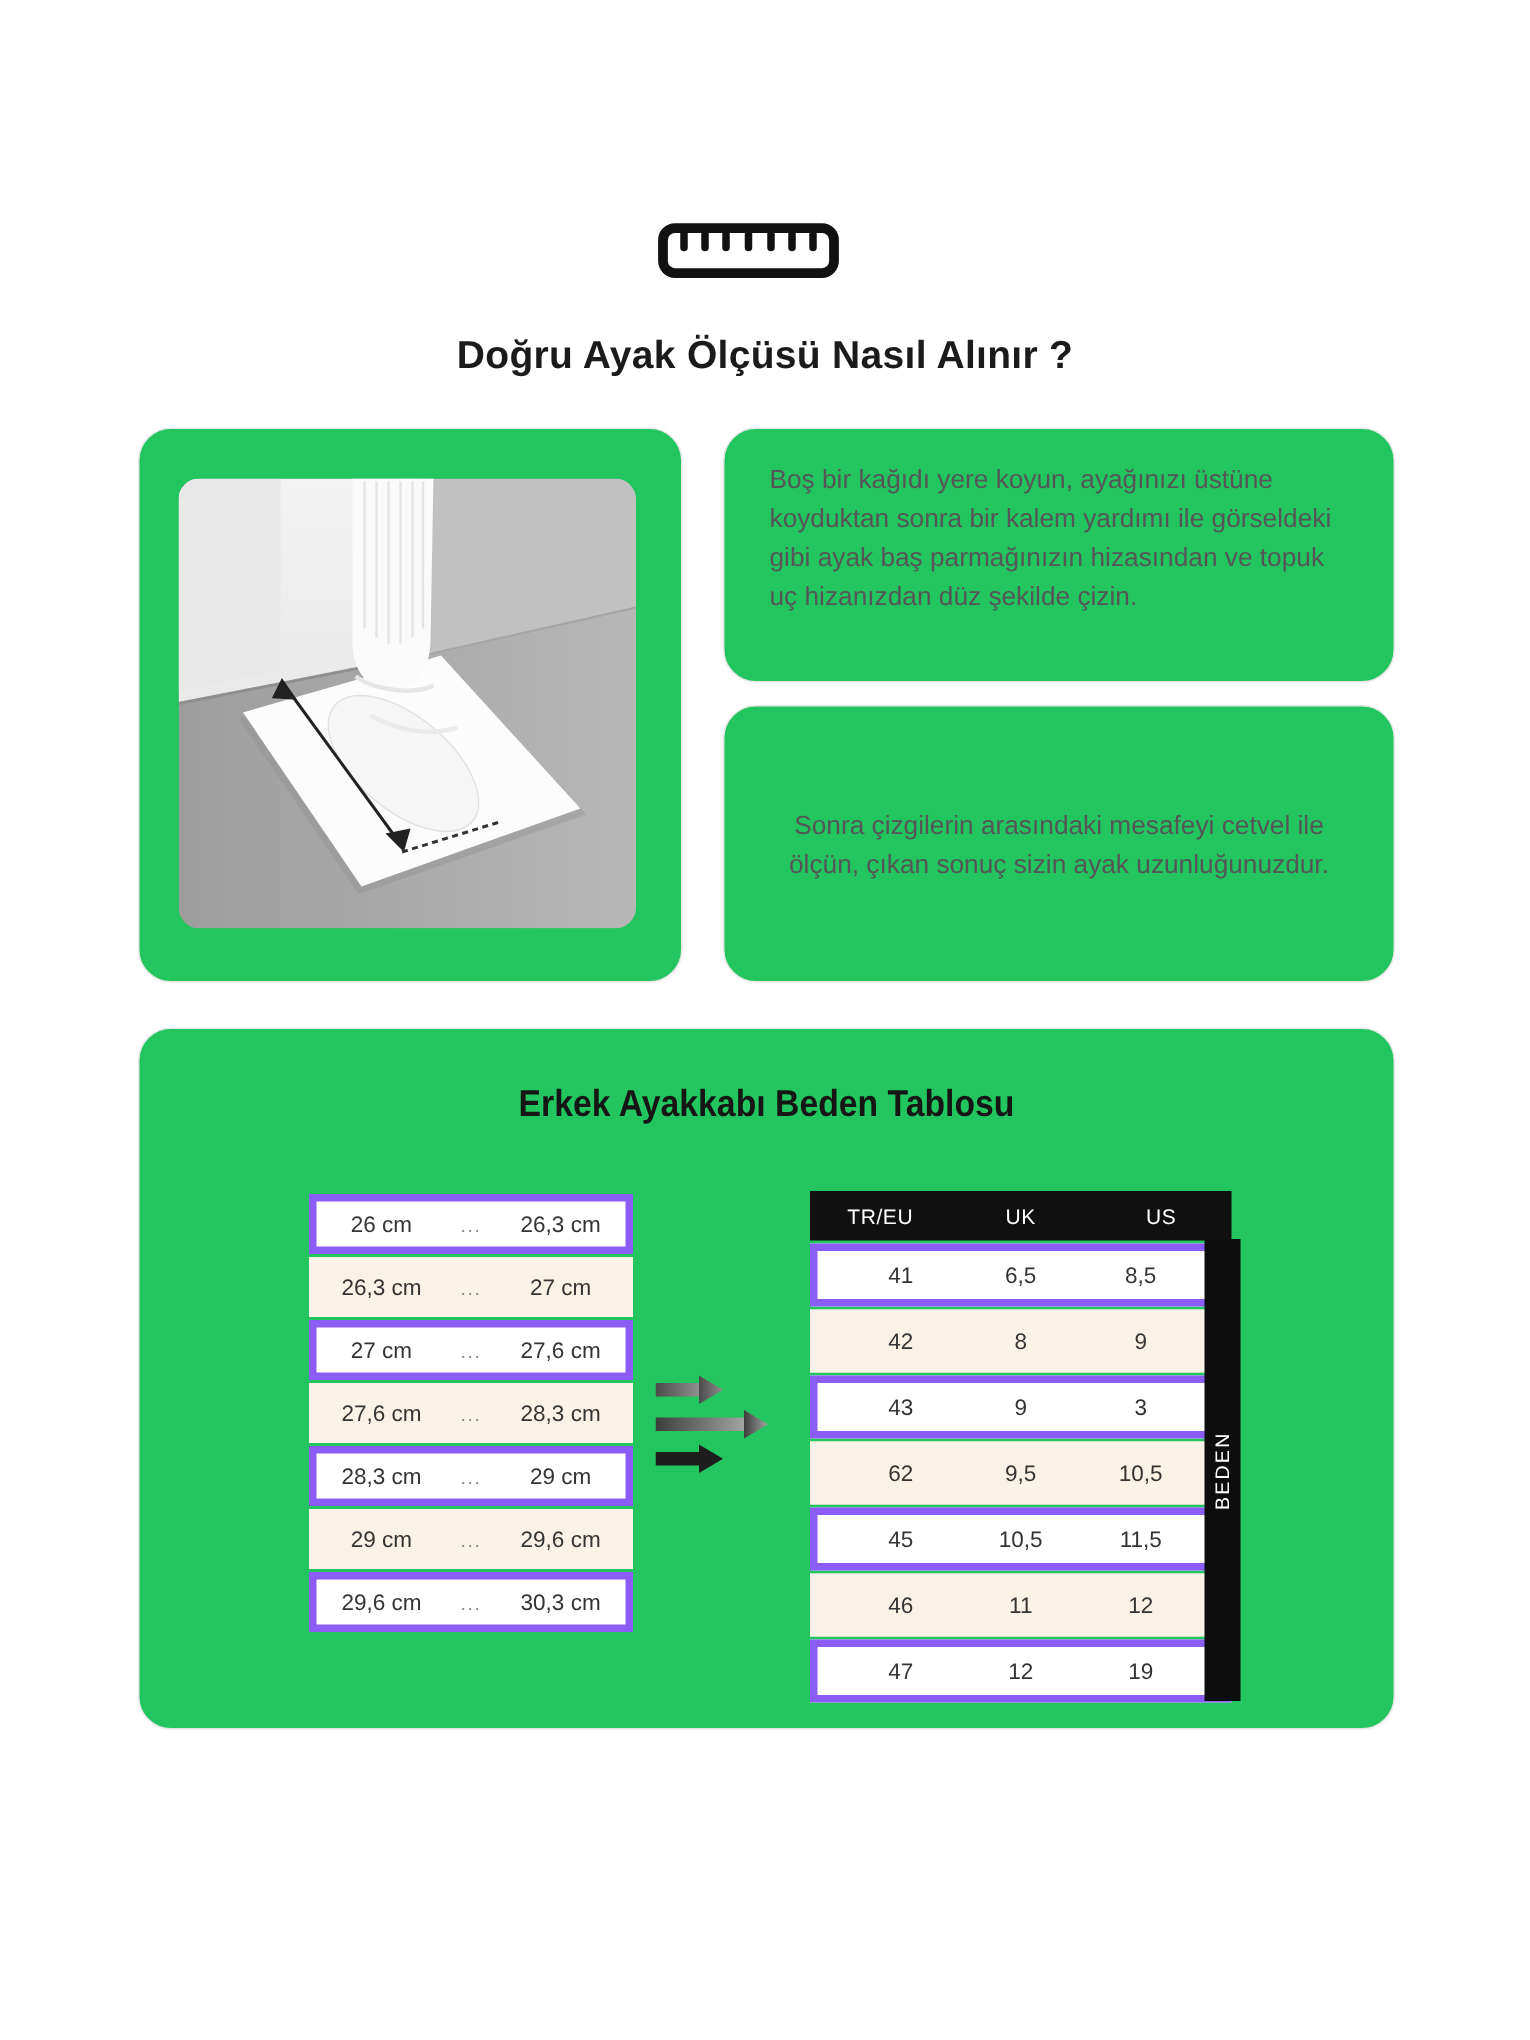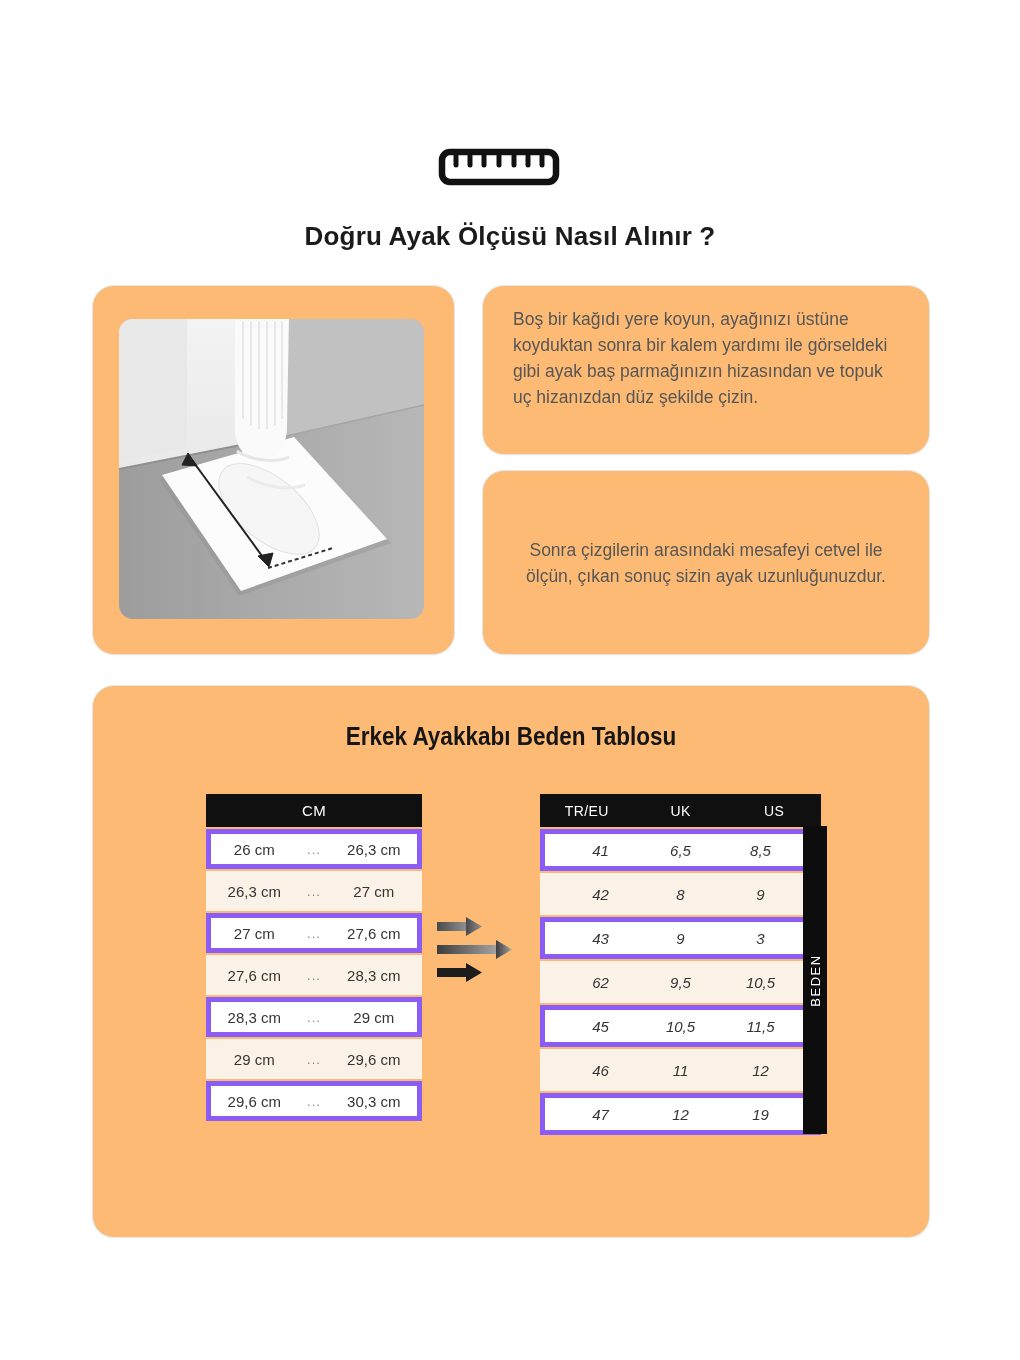--- a/index.html
+++ b/index.html
@@ -5,47 +5,47 @@
   html,body{margin:0;padding:0;background:#ffffff;}
   body{width:1020px;height:1360px;font-family:"Liberation Sans",sans-serif;-webkit-font-smoothing:antialiased;}
   .page{position:relative;width:1020px;height:1360px;background:#ffffff;overflow:hidden;}
 
   
   .ruler-icon{position:absolute;left:438px;top:148px;width:122px;height:38px;}
   .main-title{position:absolute;left:0;top:221px;width:1020px;text-align:center;
               font-size:26px;font-weight:bold;color:#1b1b1b;letter-spacing:0.2px;}
 
   
-  .card{position:absolute;background:#fdba74;border:1px solid #e6e6e6;border-radius:22px;
+  .card{position:absolute;background:#22c55e;border:1px solid #e6e6e6;border-radius:22px;
         box-shadow:0 1px 2px rgba(0,0,0,0.03);box-sizing:border-box;}
   .photo-card{left:92px;top:285px;width:363px;height:370px;}
   .photo{position:absolute;left:26px;top:33px;width:305px;height:300px;border-radius:14px;overflow:hidden;}
   .info-card-1{left:482px;top:285px;width:448px;height:170px;}
   .info-card-2{left:482px;top:470px;width:448px;height:185px;display:flex;align-items:center;text-align:center;}
   .info-text{padding:0 30px;font-size:17.5px;line-height:26px;color:#565656;}
   .info-card-1 .info-text{padding-top:20px;}
 
   
-  .table-card{left:92px;top:685px;width:838px;height:553px;}
+  .table-card{left:92px;top:685px;width:838px;height:468px;}
   .table-title{position:absolute;left:0;top:36px;width:100%;text-align:center;font-size:25px;
                font-weight:bold;color:#161616;transform:scaleX(0.9);}
 
   .cm-table{position:absolute;left:113px;top:108px;width:216px;}
   .size-table{position:absolute;left:447px;top:108px;width:281px;}
 
   .t-header{height:33px;background:#101010;color:#ffffff;display:flex;align-items:center;
             justify-content:center;font-size:15px;letter-spacing:0.4px;}
   .t-header .sz-hcell{flex:1;text-align:center;font-size:14px;}
 
   .t-row{height:40px;margin-top:2px;display:flex;align-items:center;background:#ffffff;
          border:5px solid #8b5cf6;box-sizing:border-box;font-size:15px;color:#343434;justify-content:flex-end;}
   .t-row.alt{background:#fbf2e7;border-color:#fbf2e7;}
   .cm-from,.cm-to{width:42%;text-align:center;}
   .cm-dots{width:16%;text-align:center;color:#8a8a8a;font-size:13px;letter-spacing:1px;}
-  .t-row.sz{padding:16px;font-style:italic;}
+  .t-row.sz{padding:16px;}
   .sz-cell{flex:1;height:100%;display:flex;align-items:center;justify-content:center;
            border-right:1px solid #e3e3e3;box-sizing:border-box;}
   .sz-cell:last-child{border-right:none;}
 
   .beden-strip{position:absolute;left:710px;top:140px;width:24px;height:308px;background:#0d0d0d;
                display:flex;align-items:center;justify-content:center;}
   .beden-label{color:#ffffff;font-size:13px;letter-spacing:1.5px;transform:rotate(-90deg);white-space:nowrap;}
 
   .arrows{position:absolute;left:344px;top:231px;width:80px;height:72px;}
 </style>
@@ -129,21 +129,20 @@
   </div>
 
   <div class="card info-card-2">
     <div class="info-text">Sonra çizgilerin arasındaki mesafeyi cetvel ile ölçün, çıkan sonuç sizin ayak uzunluğunuzdur.</div>
   </div>
 
   <div class="card table-card">
     <div class="table-title">Erkek Ayakkabı Beden Tablosu</div>
 
     <div class="cm-table">
-      <div class="t-header">CM</div>
       <div>
           <div class="t-row">
             <span class="cm-from">26 cm</span>
             <span class="cm-dots">...</span>
             <span class="cm-to">26,3 cm</span>
           </div>
           <div class="t-row alt">
             <span class="cm-from">26,3 cm</span>
             <span class="cm-dots">...</span>
             <span class="cm-to">27 cm</span>

